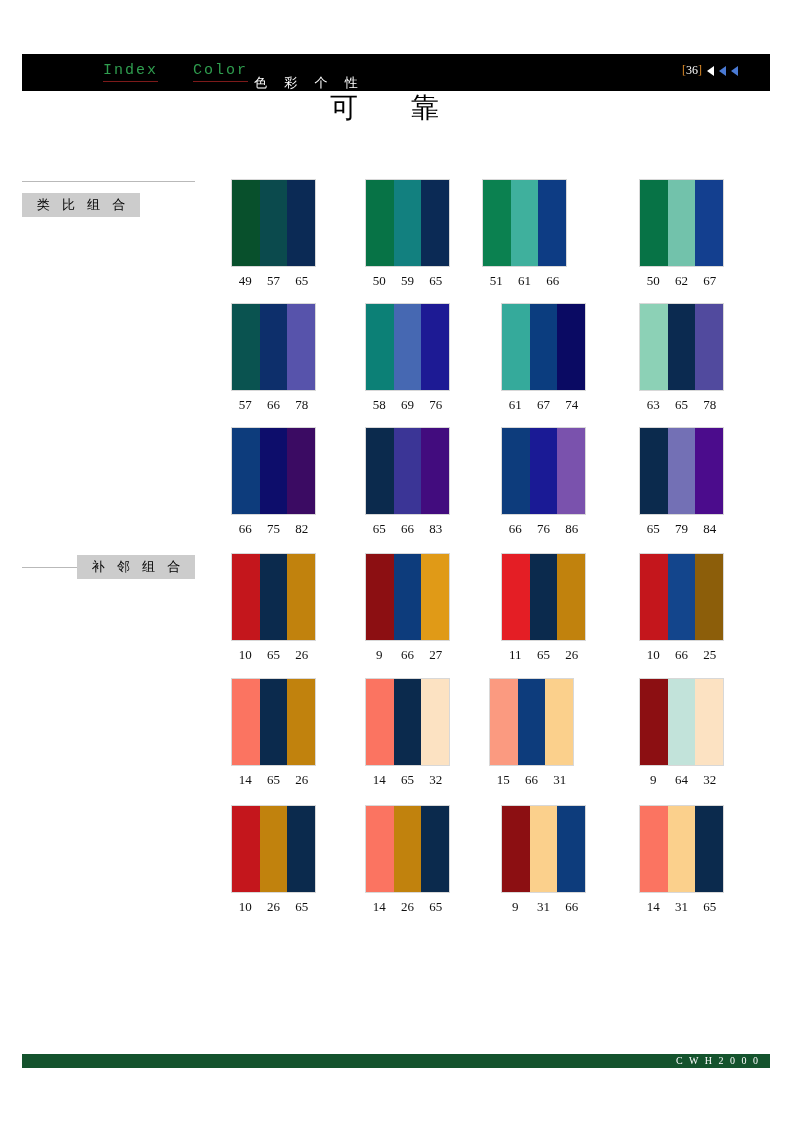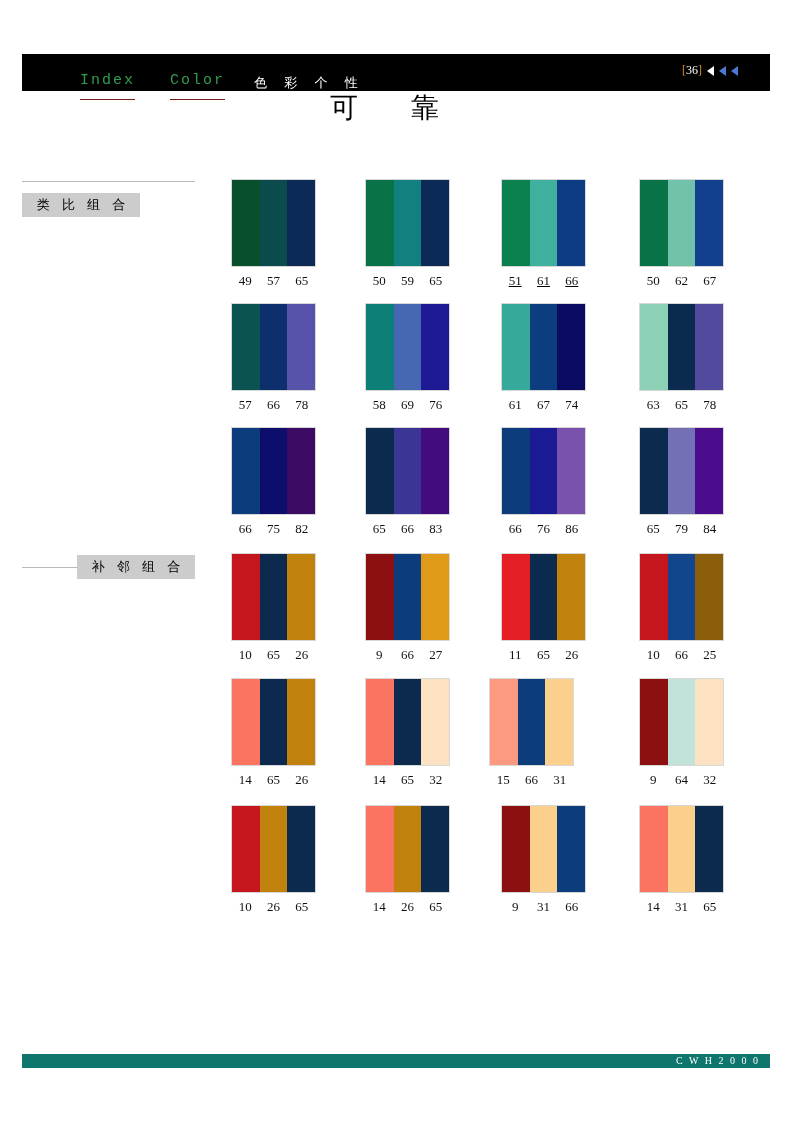--- a/index.html
+++ b/index.html
@@ -18,28 +18,29 @@
 
   
   #header {
     position: absolute;
     left: 22px; top: 54px;
     width: 748px; height: 37px;
     background: #000000;
   }
   .navlink {
     position: absolute;
-    top: 18px;
+    top: 8px;
     color: #2f9e4f;
     font-family: "Liberation Mono", monospace;
     font-size: 15px;
     letter-spacing: 2px;
     border-bottom: 1px solid #7d1a1a;
-    padding-bottom: 9px;
+    padding-bottom: 1px;
     line-height: 18px;
+    margin-left: 23px;
   }
   #nav-index { left: 58px; }
   #nav-color { left: 148px; }
 
   #subtitle-cn {
     position: absolute;
     left: 232px; top: 20px;
     color: #ffffff;
     font-family: Liberation Serif, serif;
     font-size: 13px;
@@ -125,21 +126,21 @@
     font-size: 13px;
     color: #111111;
   }
   .num { flex: 1 1 0; text-align: center; }
 
   
   #footer-bar {
     position: absolute;
     left: 22px; top: 1054px;
     width: 748px; height: 14px;
-    background: #0f766e;
+    background: #14532d;
   }
   #footer-text {
     position: absolute;
     right: 10px; top: 0px;
     color: #ffffff;
     font-family: "Liberation Serif", serif;
     font-size: 10px;
     letter-spacing: 2px;
     line-height: 14px;
   }
@@ -187,21 +188,21 @@
           <div class="bar" style="background: rgb(7, 115, 70);"></div>
           <div class="bar" style="background: rgb(18, 128, 127);"></div>
           <div class="bar" style="background: rgb(11, 42, 85);"></div>
         </div>
         <div class="nums">
           <div class="num">50</div>
           <div class="num">59</div>
           <div class="num">65</div>
         </div>
       </div>
-      <div class="swatch" style="left: 501px; top: 179px; text-decoration: underline;">
+      <div class="swatch" style="left: 482px; top: 179px;">
         <div class="bars">
           <div class="bar" style="background: rgb(11, 129, 80);"></div>
           <div class="bar" style="background: rgb(63, 176, 157);"></div>
           <div class="bar" style="background: rgb(13, 60, 132);"></div>
         </div>
         <div class="nums">
           <div class="num">51</div>
           <div class="num">61</div>
           <div class="num">66</div>
         </div>

